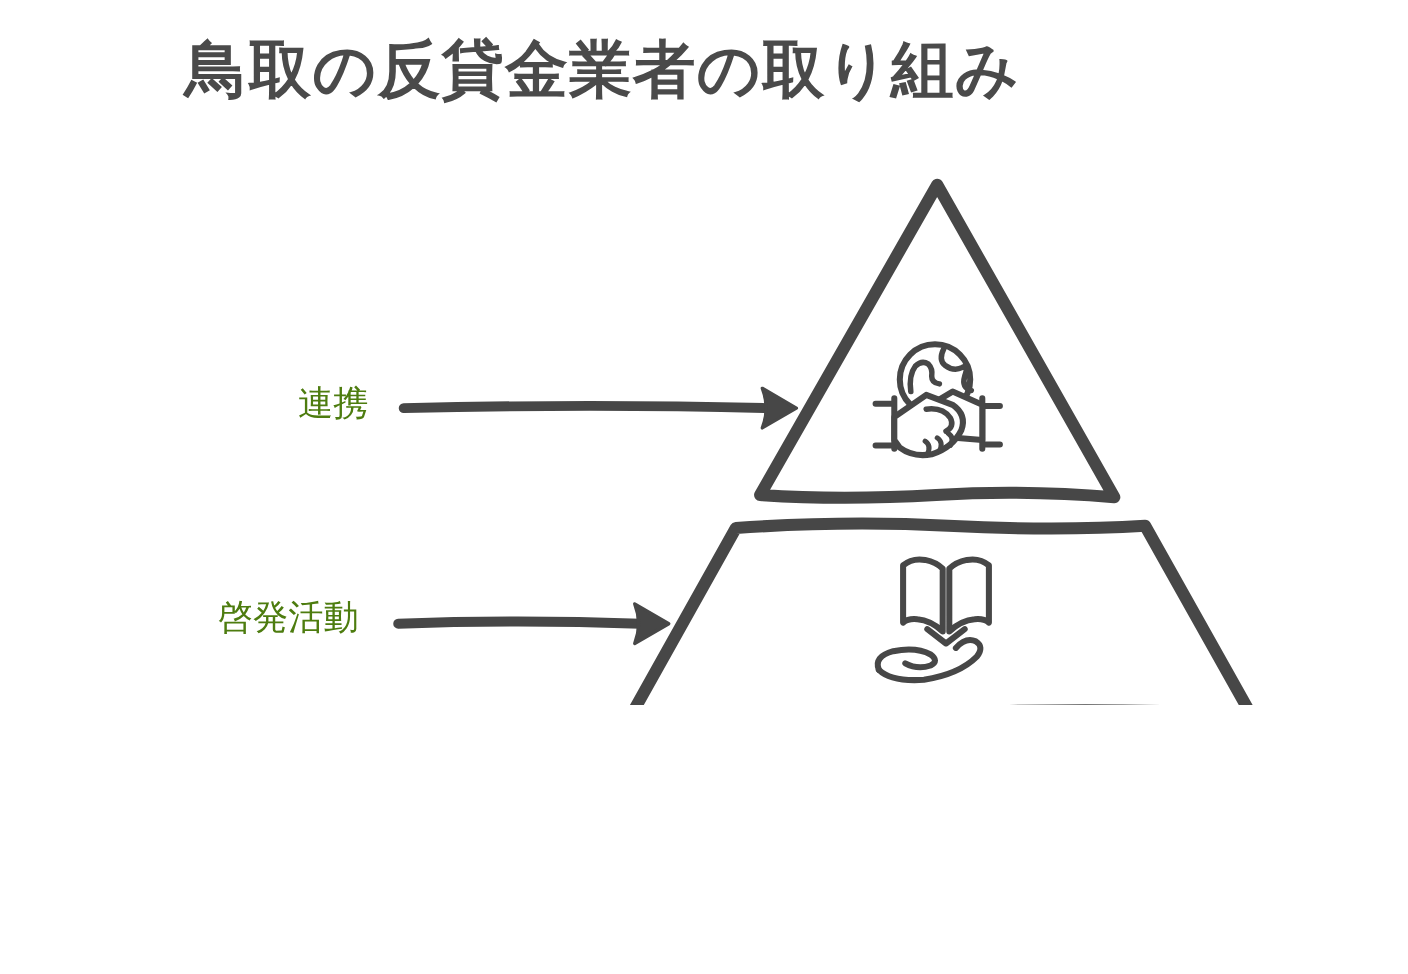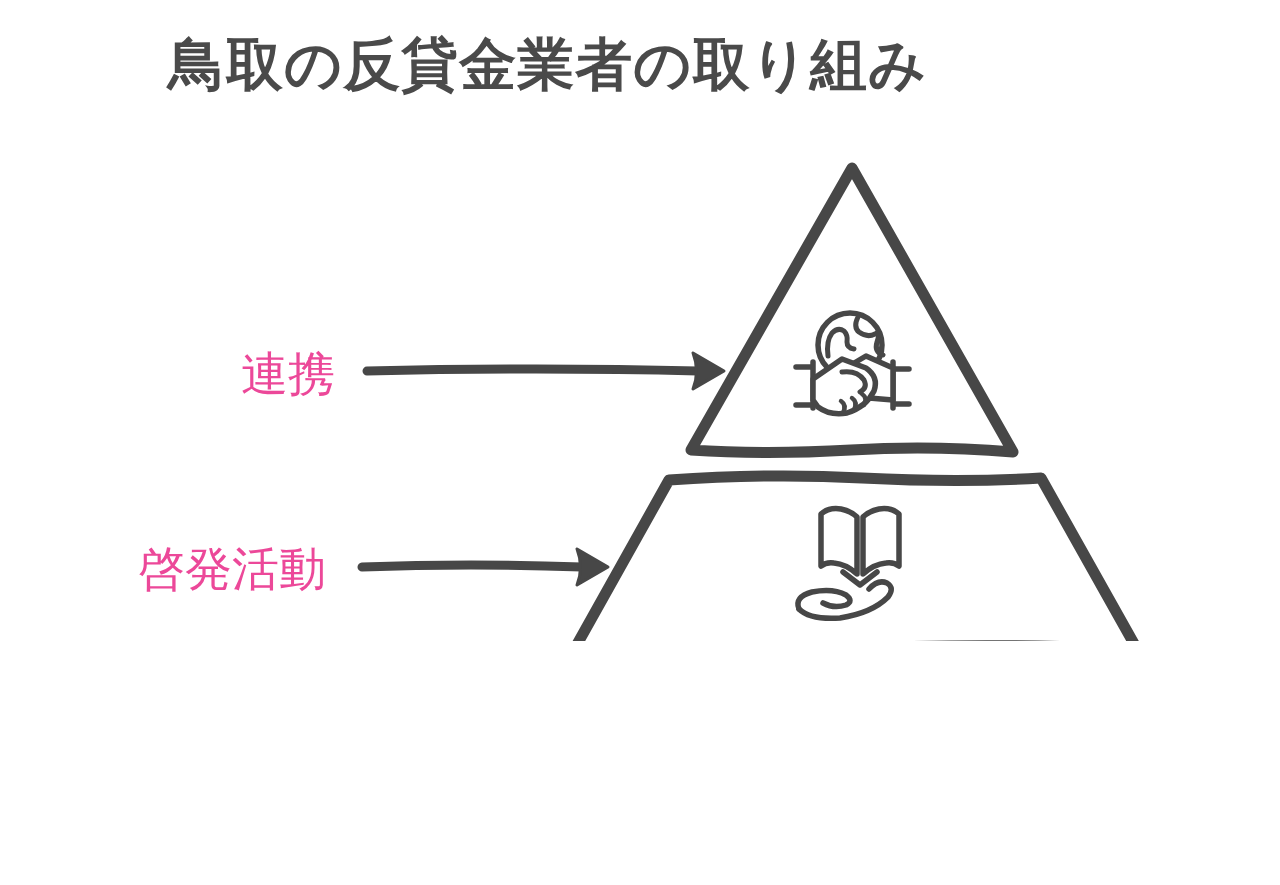--- a/index.html
+++ b/index.html
@@ -21,23 +21,23 @@
     top: 30px;
     font-size: 57px;
     font-weight: 700;
     letter-spacing: 1px;
     color: #4a4a4a;
     line-height: 1.2;
     white-space: nowrap;
   }
   .tier-label {
     position: absolute;
-    font-size: 47px;
+    font-size: 32px;
     font-weight: 400;
-    color: #ec4899;
+    color: #4d7c0f;
     line-height: 1;
     white-space: nowrap;
   }
   .label-1 { top: 350px; right: 945px; }
   .label-2 { top: 545px; right: 954px; }
   .label-3 { top: 748px; right: 959px; }
   .diagram-svg {
     position: absolute;
     inset: 0;
     width: 1280px;

